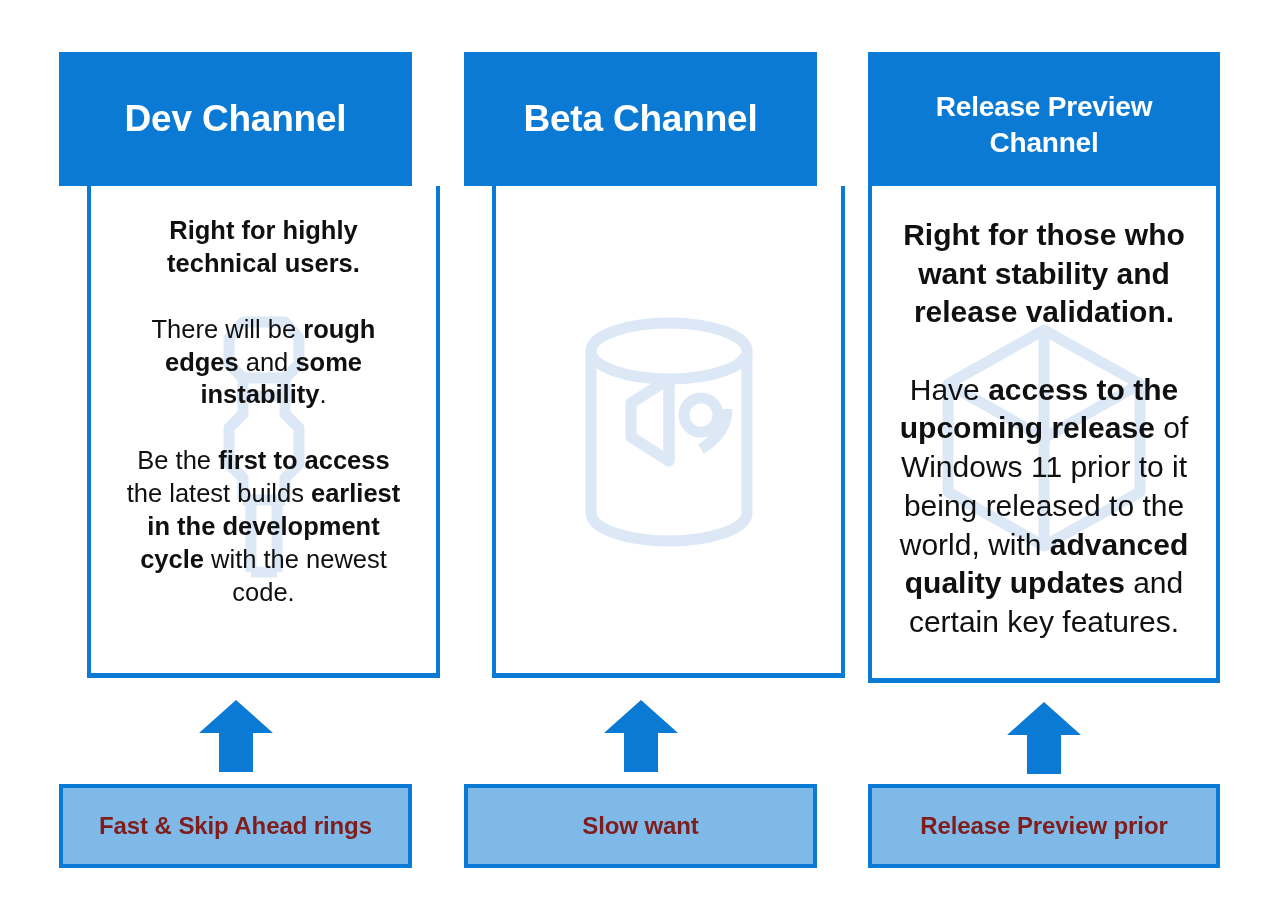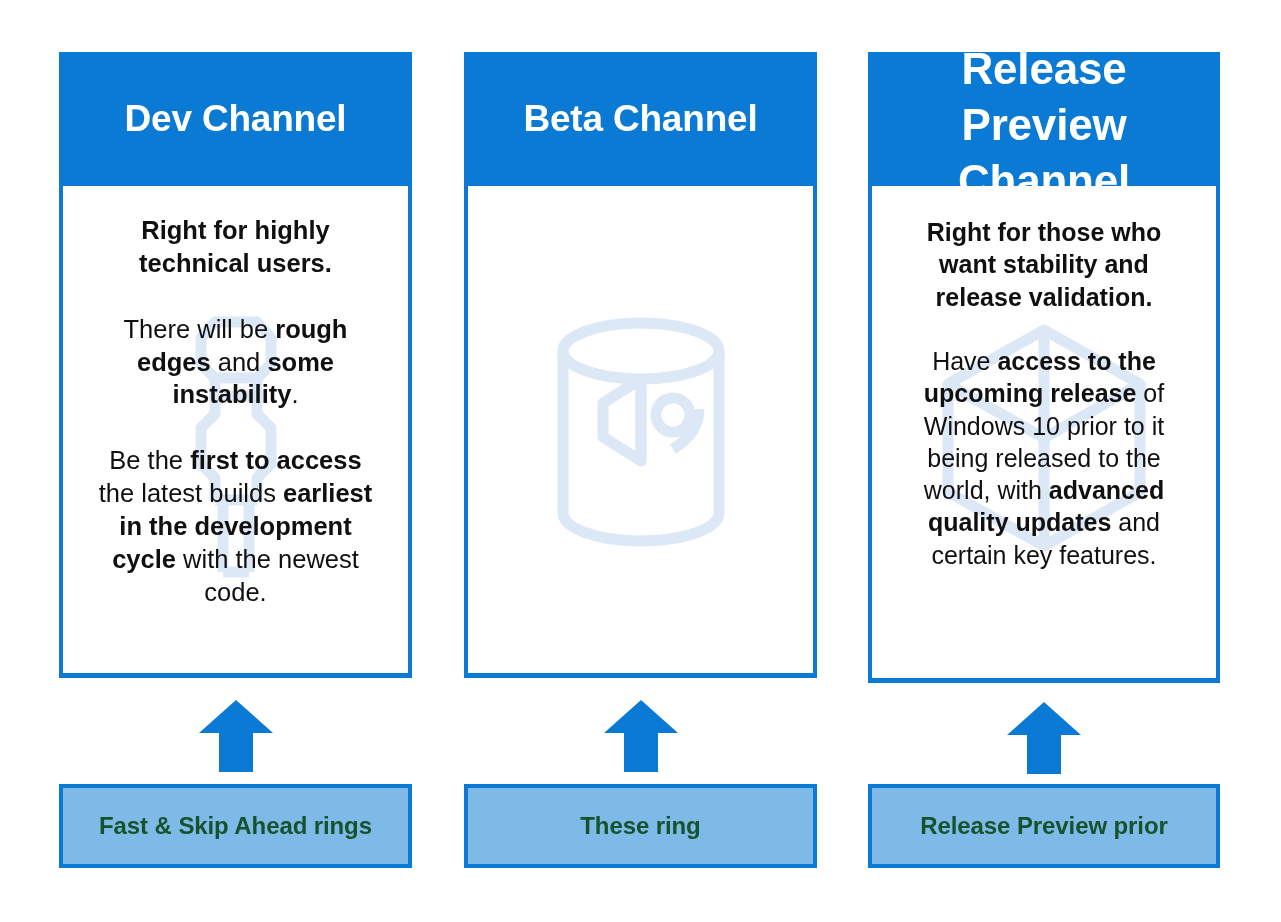--- a/index.html
+++ b/index.html
@@ -20,54 +20,54 @@
     position:absolute;left:0;top:52px;width:100%;height:134px;
     background:#0A7AD4;
     display:flex;align-items:center;justify-content:center;
     box-sizing:border-box;
   }
   .header-title{
     color:#ffffff;font-weight:bold;font-size:37px;line-height:1.28;
     text-align:center;letter-spacing:-0.2px;white-space:pre-line;
     padding:0 10px;
   }
-  .col-3 .header-title{font-size:44px;margin-top:12px;}
+  .col-3 .header-title{font-size:28px;margin-top:12px;}
 
   
   .card{
     position:absolute;left:0;top:186px;width:100%;
     background:#ffffff;
     border-left:4px solid #0A7AD4;
     border-right:4px solid #0A7AD4;
     border-bottom:5px solid #0A7AD4;
     box-sizing:border-box;
     overflow:hidden;
   }
-  .col-1 .card,.col-2 .card{height:492px;}
+  .col-1 .card,.col-2 .card{height:492px;margin-left:28px;}
   .col-3 .card{height:497px;}
 
   .watermark{
     position:absolute;left:50%;top:50%;
     transform:translate(-50%,-50%);
     opacity:1;pointer-events:none;
     z-index:0;
   }
   .col-1 .watermark{margin-top:24px;}
   .col-2 .watermark{margin-top:6px;}
   .col-3 .watermark{margin-top:6px;}
 
   .card-body{
     position:relative;z-index:1;
     padding:28px 26px 10px 26px;
     text-align:center;
     color:#101010;
     font-size:25.5px;
     line-height:1.29;
   }
-  .col-3 .card-body{padding:30px 24px 10px 24px;font-size:25px;}
+  .col-3 .card-body{padding:30px 24px 10px 24px;font-size:30px;}
   .card-body p{margin:0;}
   .card-body p.lead{font-weight:bold;}
   .card-body p.gap{margin-top:1.29em;}
   .card-body b{font-weight:bold;}
 
   
   .arrow-wrap{
     position:absolute;left:0;width:100%;
     display:flex;justify-content:center;
   }
@@ -78,21 +78,21 @@
 
   
   .ringbox{
     position:absolute;left:0;top:784px;width:100%;height:84px;
     background:#7FB9E8;
     border:4px solid #0A7AD4;
     box-sizing:border-box;
     display:flex;align-items:center;justify-content:center;
   }
   .ringbox-label{
-    color:#14532d;font-weight:bold;font-size:24px;
+    color:#7f1d1d;font-weight:bold;font-size:24px;
     text-align:center;letter-spacing:-0.1px;
   }
 </style>
 </head>
 <body>
 
 <div class="stage">
 
   <div class="col col-1">
 
@@ -156,21 +156,21 @@
       </div>
     </div>
 
     <div class="arrow-wrap">
       <svg class="arrow" viewBox="0 0 74 72" preserveAspectRatio="none">
         <polygon points="37,0 74,33 54,33 54,72 20,72 20,33 0,33" fill="#0A7AD4"></polygon>
       </svg>
     </div>
 
     <div class="ringbox">
-      <span class="ringbox-label">These ring</span>
+      <span class="ringbox-label">Slow want</span>
     </div>
   </div>
 
   <div class="col col-3">
 
     <div class="header">
       <div class="header-title">Release Preview
 Channel</div>
     </div>
 
@@ -179,21 +179,21 @@
         <g fill="none" stroke="#DCE8F6" stroke-width="11" stroke-linejoin="round">
           <polygon points="110,12 206,66 206,174 110,228 14,174 14,66"></polygon>
           <path d="M14 66 L110 120 L206 66"></path>
           <path d="M110 120 L110 228"></path>
           <path d="M110 120 L110 12"></path>
         </g>
       </svg>
 
       <div class="card-body">
         <p class="lead">Right for those who want stability and release validation.</p>
-        <p class="gap rich"><span>Have </span><b>access to the upcoming release</b><span> of Windows 10 prior to it being released to the world, with </span><b>advanced quality updates</b><span> and certain key features.</span></p>
+        <p class="gap rich"><span>Have </span><b>access to the upcoming release</b><span> of Windows 11 prior to it being released to the world, with </span><b>advanced quality updates</b><span> and certain key features.</span></p>
       </div>
     </div>
 
     <div class="arrow-wrap">
       <svg class="arrow" viewBox="0 0 74 72" preserveAspectRatio="none">
         <polygon points="37,0 74,33 54,33 54,72 20,72 20,33 0,33" fill="#0A7AD4"></polygon>
       </svg>
     </div>
 
     <div class="ringbox">

